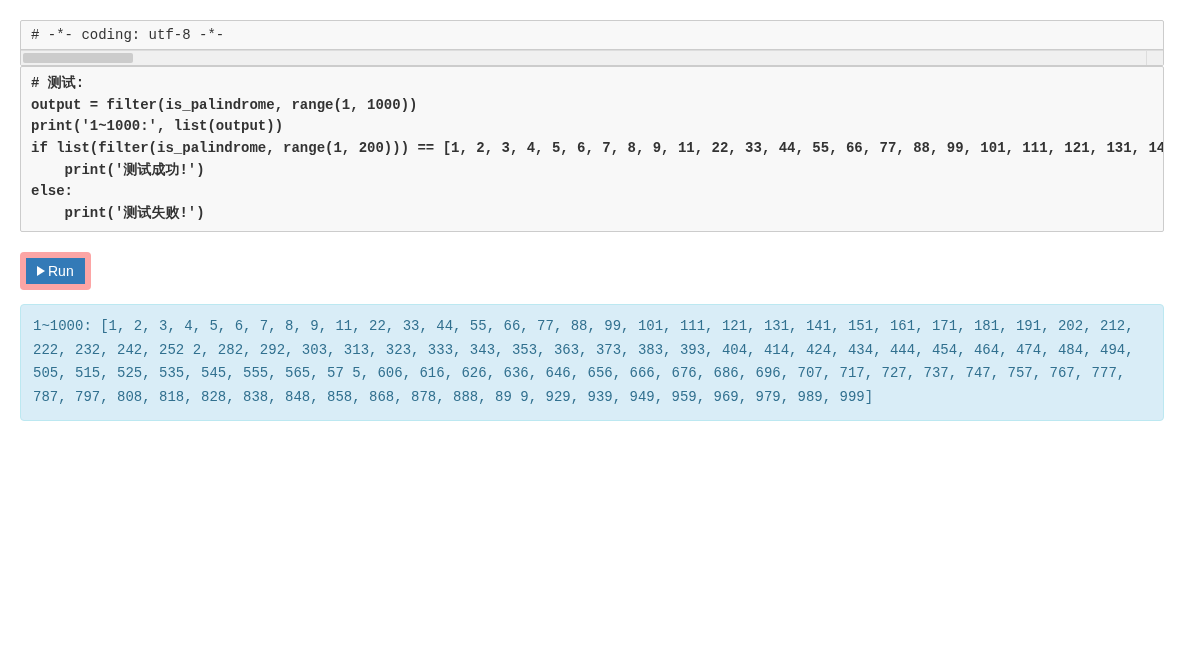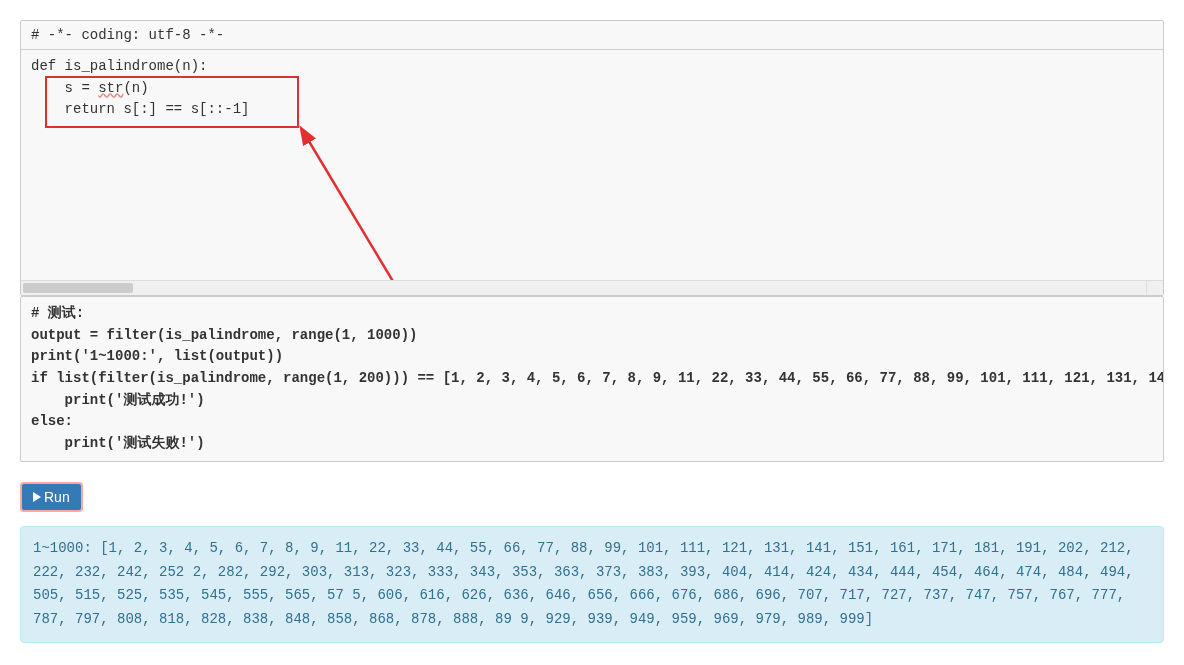--- a/index.html
+++ b/index.html
@@ -109,21 +109,21 @@
       line-height: 1.55;
       white-space: pre;
       color: #333;
     }
     .gap { height: 20px; }
     .run-btn {
       display: inline-flex;
       align-items: center;
       background: #337ab7;
       color: #fff;
-      border: 2px solid #fca5a5;
+      border: 6px solid #fca5a5;
       border-radius: 4px;
       padding: 5px 11px;
       font-size: 14px;
       cursor: pointer;
       margin-bottom: 14px;
     }
     .run-btn .tri {
       display: inline-block;
       width: 0; height: 0;
       border-left: 8px solid #fff;
@@ -148,33 +148,20 @@
   </style>
 </head>
 <body>
 
 <div class="outer-wrap">
 
 
 
   <div class="code-box">
     <div class="code-header"># -*- coding: utf-8 -*-</div>
-    <div class="code-body"><span>def is_palindrome(n):</span>
-<span>    s = </span><span class="squiggle">str</span><span>(n)</span>
-<span>    return s[:] == s[::-1]</span>
-      <div class="highlight-box"></div>
-      <svg class="arrow-svg" width="130" height="190">
-        <defs>
-          <marker id="ah" markerWidth="10" markerHeight="10" refX="2" refY="3" orient="auto">
-            <path d="M0,0 L0,6 L8,3 z" fill="#e03030"></path>
-          </marker>
-        </defs>
-        <line x1="108" y1="180" x2="18" y2="30" stroke="#e03030" stroke-width="2.5" marker-end="url(#ah)"></line>
-      </svg>
-    </div>
     <div class="scrollbar-fake"></div>
   </div>
 
   <div class="code-box2">
     <div class="code-body2"># 测试:
 output = filter(is_palindrome, range(1, 1000))
 print('1~1000:', list(output))
 if list(filter(is_palindrome, range(1, 200))) == [1, 2, 3, 4, 5, 6, 7, 8, 9, 11, 22, 33, 44, 55, 66, 77, 88, 99, 101, 111, 121, 131, 141, 151, 161, 171
     print('测试成功!')
 else:

